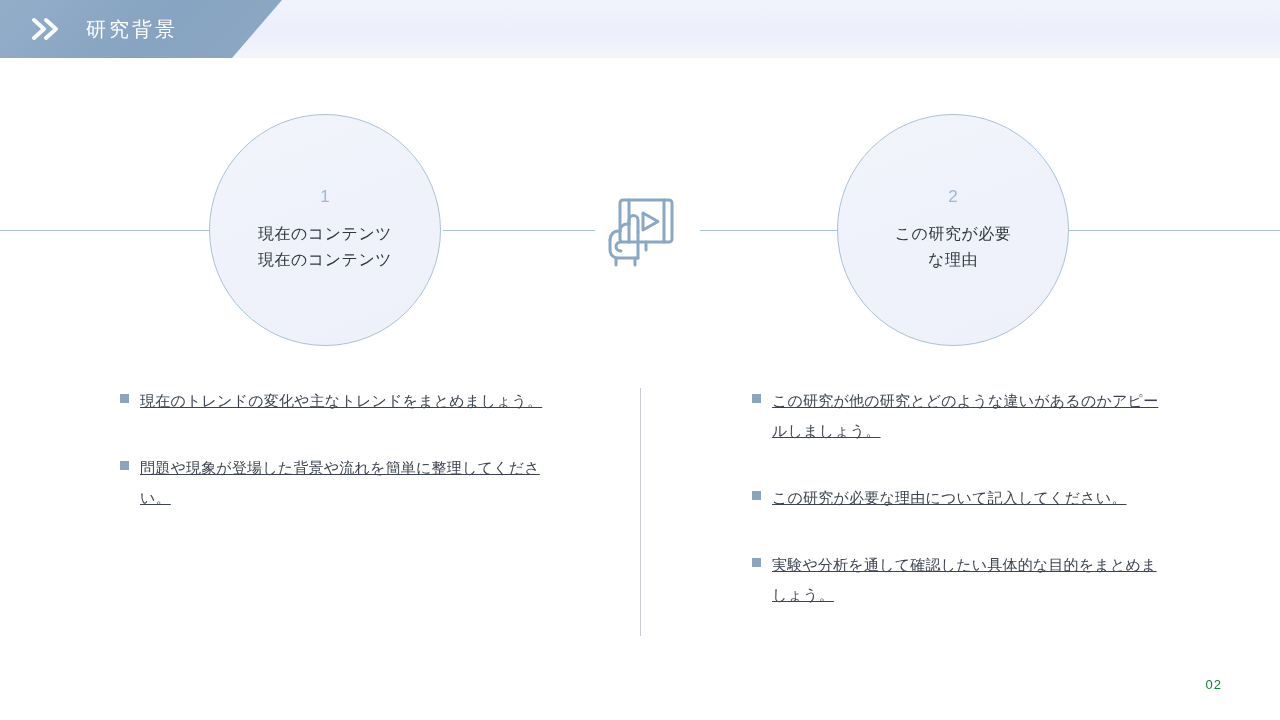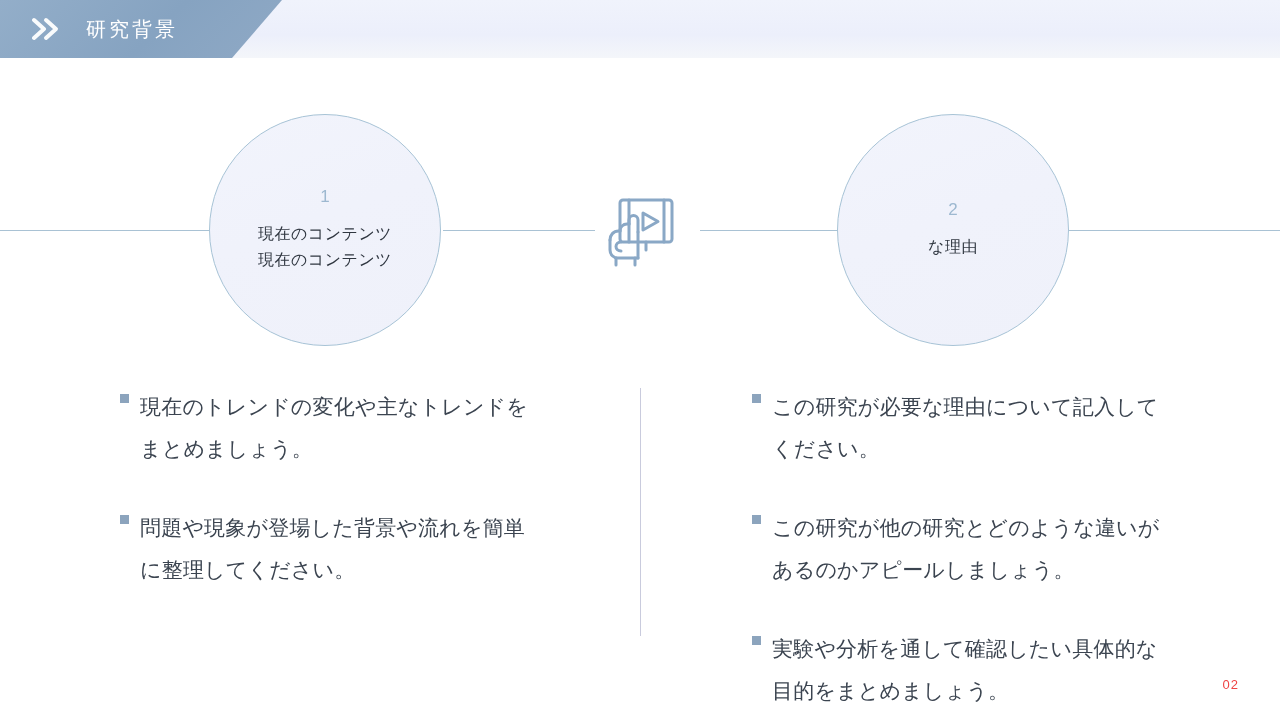--- a/index.html
+++ b/index.html
@@ -115,43 +115,44 @@
   }
   .bullet-marker {
     width: 9px;
     height: 9px;
     background: #8ca4bd;
     flex: 0 0 9px;
     margin-top: 8px;
     margin-right: 11px;
   }
   .bullet-text {
-    font-size: 21px;
+    font-size: 15px;
     line-height: 2;
     color: #3b4450;
     letter-spacing: 0.2px;
+    text-decoration: underline;
   }
 
   
   .vdivider {
     position: absolute;
     left: 640px;
     top: 388px;
     width: 1px;
     height: 248px;
     background: #c9cbdd;
   }
 
   
   .page-number {
     position: absolute;
-    right: 41px;
+    right: 58px;
     bottom: 28px;
     font-size: 13px;
-    color: #ef4444;
+    color: #15803d;
     letter-spacing: 1px;
   }
 </style>
 </head>
 <body>
 
 <div class="header">
   <div class="header-tab"></div>
   <span class="chevron-icon">
     <svg width="34" height="24" viewBox="0 0 34 24">
@@ -195,45 +196,46 @@
       <line x1="18" y1="70" x2="18" y2="77"></line>
       <line x1="37" y1="70" x2="37" y2="77"></line>
       <line x1="48" y1="54" x2="48" y2="62"></line>
     </g>
   </svg>
 </div>
 
 <div class="circle circle-2">
   <div class="circle-num">2</div>
   <div class="circle-label">
+    <div>この研究が必要</div>
     <div>な理由</div>
   </div>
 </div>
 
 <div class="vdivider"></div>
 
 <div class="col col-left">
   <div class="bullet-item">
     <span class="bullet-marker"></span>
     <span class="bullet-text">現在のトレンドの変化や主なトレンドをまとめましょう。</span>
   </div>
   <div class="bullet-item">
     <span class="bullet-marker"></span>
     <span class="bullet-text">問題や現象が登場した背景や流れを簡単に整理してください。</span>
   </div>
 </div>
 
 <div class="col col-right">
   <div class="bullet-item">
     <span class="bullet-marker"></span>
+    <span class="bullet-text">この研究が他の研究とどのような違いがあるのかアピールしましょう。</span>
+  </div>
+  <div class="bullet-item">
+    <span class="bullet-marker"></span>
     <span class="bullet-text">この研究が必要な理由について記入してください。</span>
   </div>
   <div class="bullet-item">
     <span class="bullet-marker"></span>
-    <span class="bullet-text">この研究が他の研究とどのような違いがあるのかアピールしましょう。</span>
-  </div>
-  <div class="bullet-item">
-    <span class="bullet-marker"></span>
     <span class="bullet-text">実験や分析を通して確認したい具体的な目的をまとめましょう。</span>
   </div>
 </div>
 
 <div class="page-number">02</div>
 
 </body></html>

